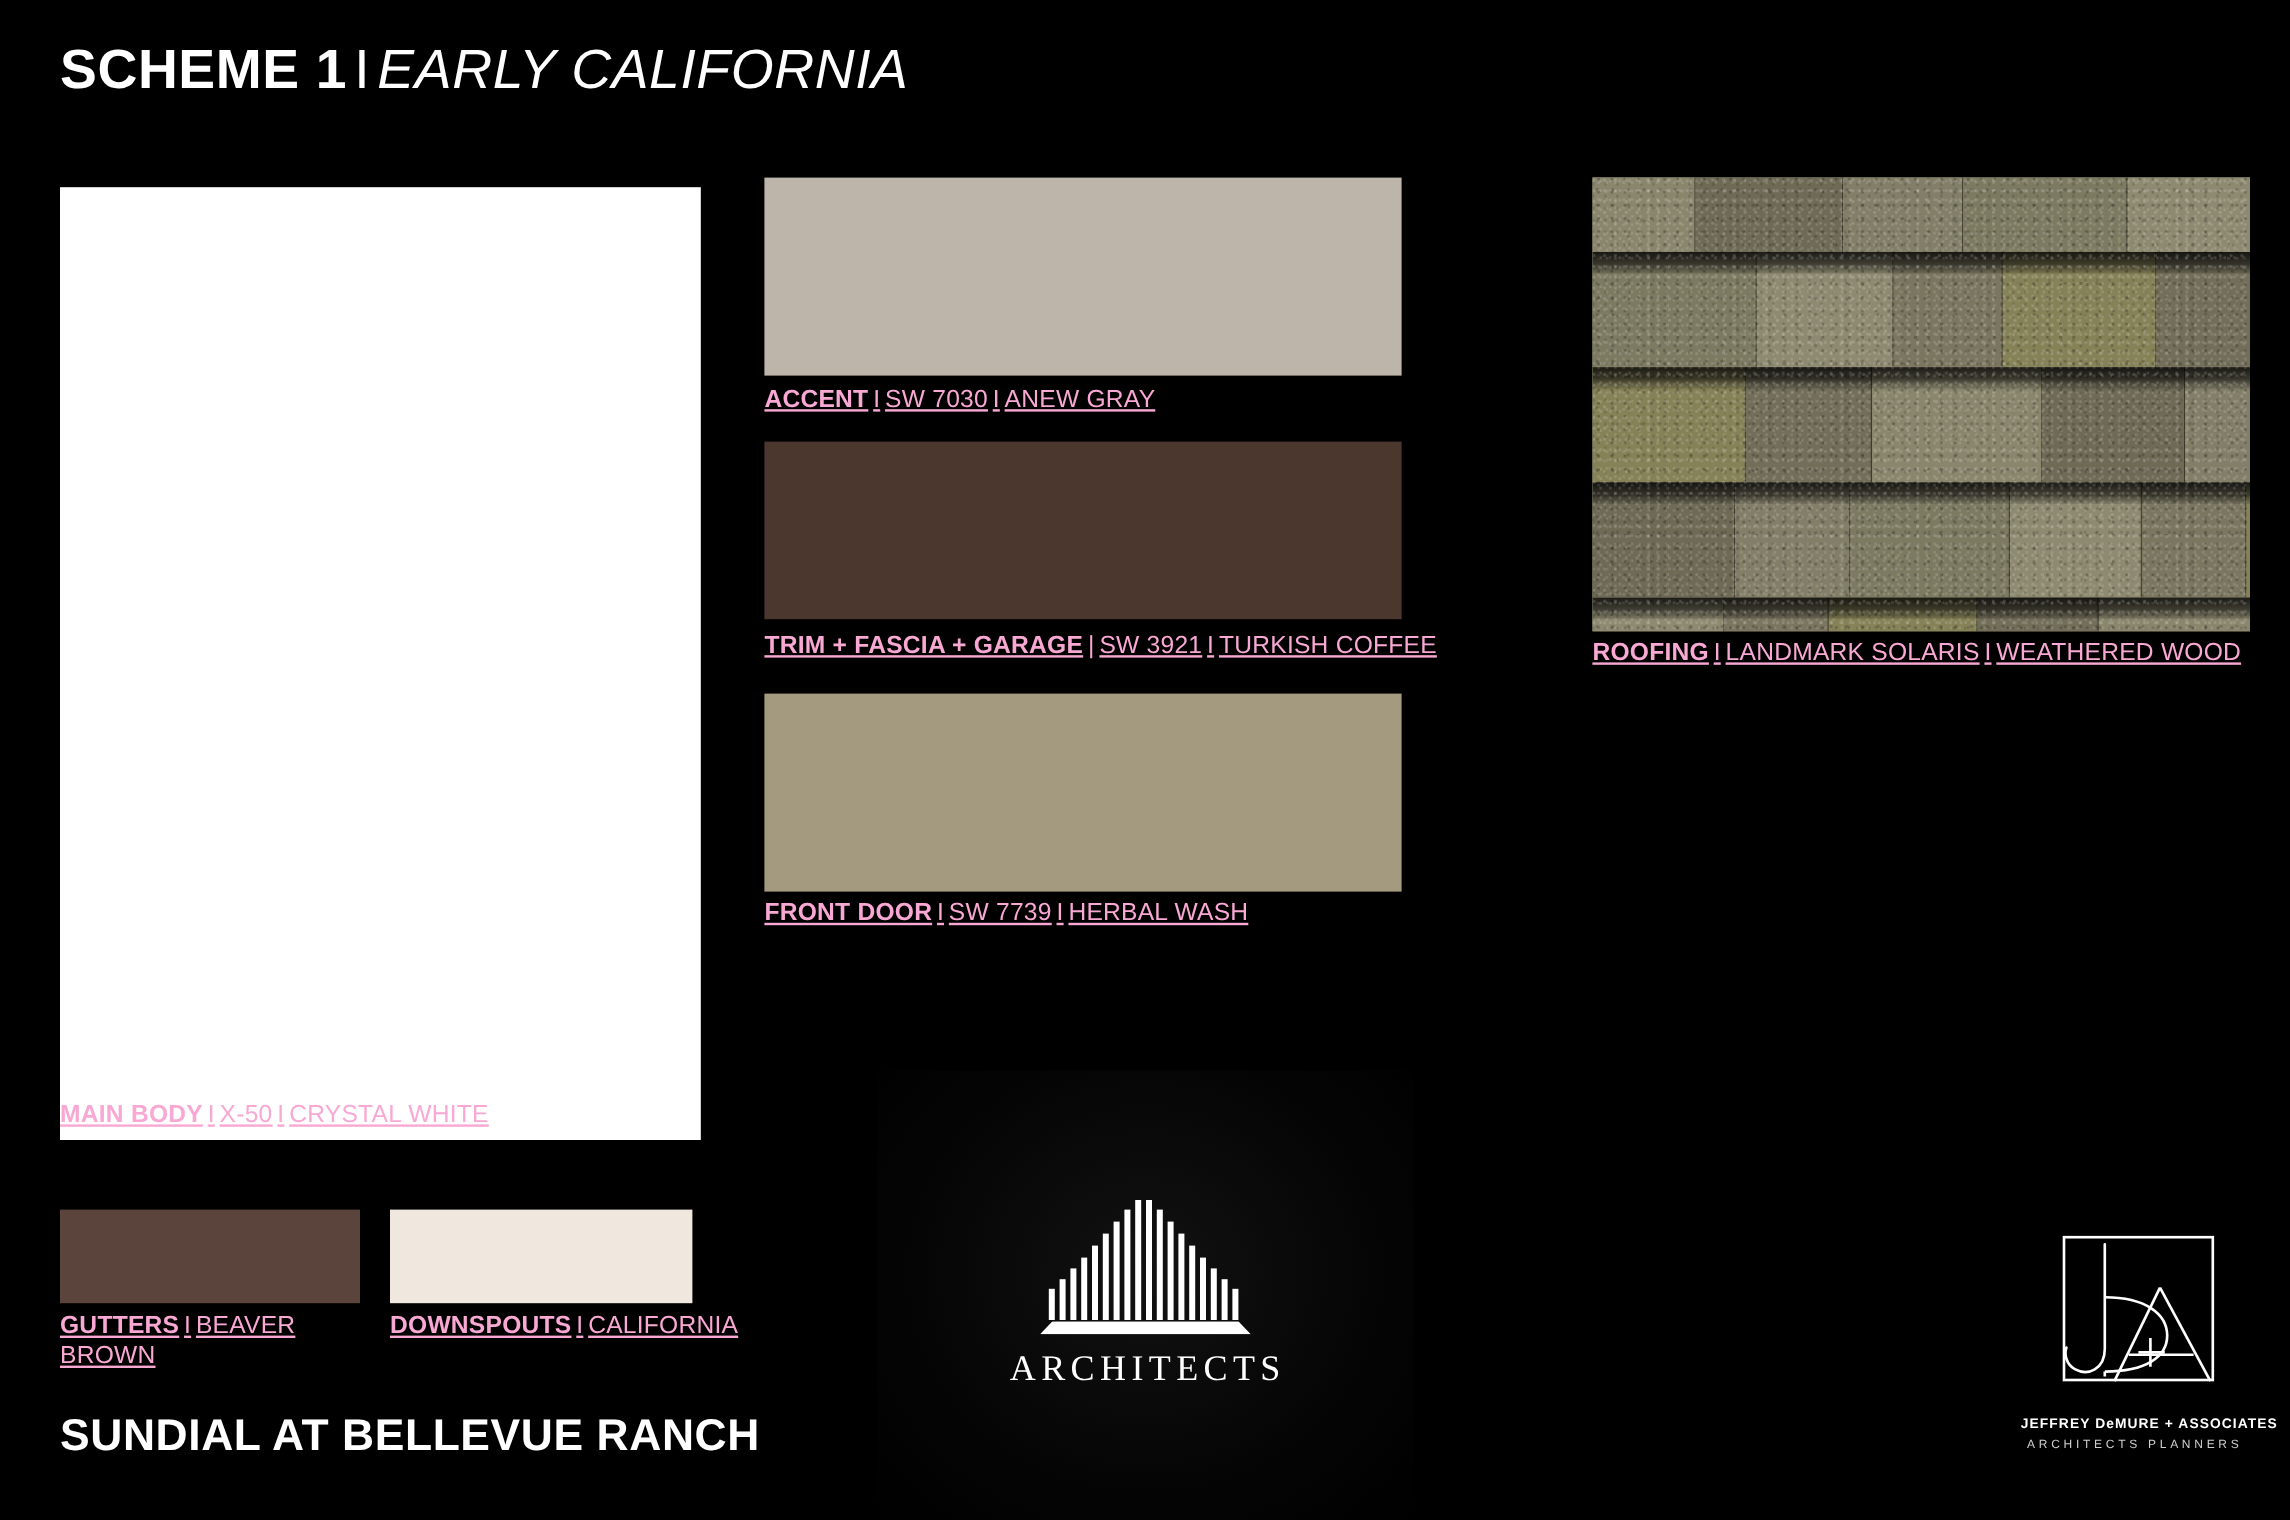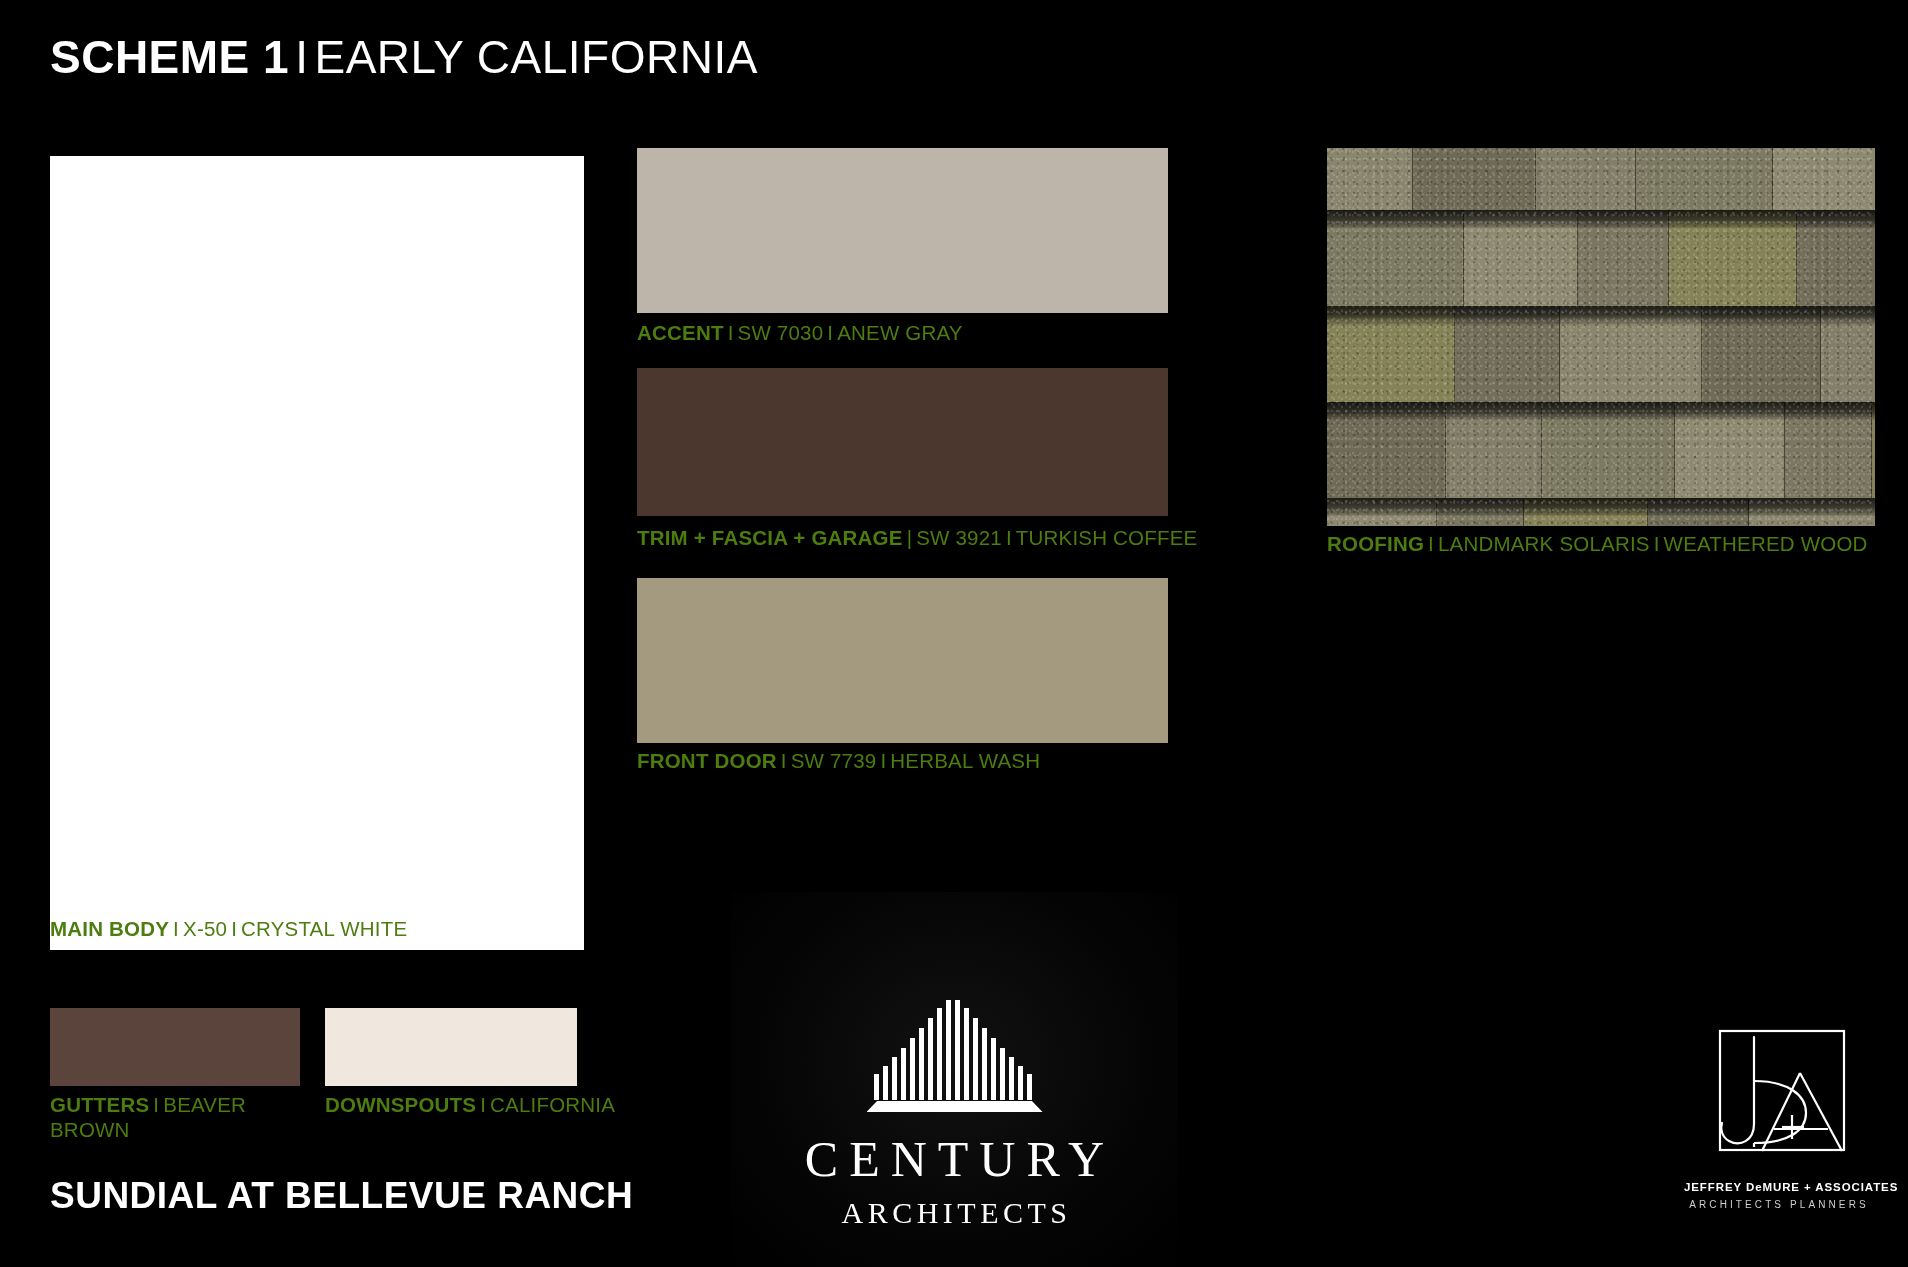--- a/index.html
+++ b/index.html
@@ -23,29 +23,30 @@
     position: absolute;
     left: 50px;
     top: 32px;
     font-size: 46px;
     line-height: 1.1;
     letter-spacing: 0.5px;
     white-space: nowrap;
   }
   #board-title .t-strong { font-weight: bold; }
   #board-title .t-sep    { font-weight: 300; padding: 0 6px; }
-  #board-title .t-light  { font-weight: 400; }
+  #board-title .t-light  { font-weight: 400; font-style: italic; }
 
   
   .swatch-label {
     font-size: 20.5px;
     line-height: 25px;
     letter-spacing: 0.2px;
-    color: #4d7c0f;
-    white-space: nowrap;
+    color: #f9a8d4;
+    white-space: nowrap;
+    text-decoration: underline;
   }
   .swatch-label .lb-key  { font-weight: bold; }
   .swatch-label .lb-sep  { font-weight: 400; padding: 0 4px; }
   .swatch-label .lb-val  { font-weight: 400; }
   .swatch-label.wrap { white-space: normal; }
 
   .swatch {
     position: absolute;
     display: block;
   }
@@ -308,21 +309,20 @@
       <div class="bar" style="left: 62px; height: 92px;"></div>
       <div class="bar" style="left: 53px; height: 82px;"></div>
       <div class="bar" style="left: 44px; height: 72px;"></div>
       <div class="bar" style="left: 35px; height: 62px;"></div>
       <div class="bar" style="left: 26px; height: 52px;"></div>
       <div class="bar" style="left: 17px; height: 43px;"></div>
       <div class="bar" style="left: 8px; height: 34px;"></div>
       <div class="bar" style="left: -1px; height: 26px;"></div>
     <div class="base"></div>
   </div>
-  <div id="century-wordmark">CENTURY</div>
   <div id="century-sub">ARCHITECTS</div>
 </div>
 
 <div id="project-name">SUNDIAL AT BELLEVUE RANCH</div>
 
 <div id="jda-logo">
   <svg id="jda-mark" viewBox="0 0 150 143">
     <rect x="24" y="2" width="124" height="119" fill="none" stroke="#ffffff" stroke-width="2.2"></rect>
     <path d="M58 8 L58 95 C58 112 44 118 33 112 C26 108 24 100 26 94" fill="none" stroke="#ffffff" stroke-width="2.2" stroke-linecap="round"></path>
     <path d="M58 52 C92 52 110 66 110 84 C110 102 92 114 58 114" fill="none" stroke="#ffffff" stroke-width="2.2"></path>

